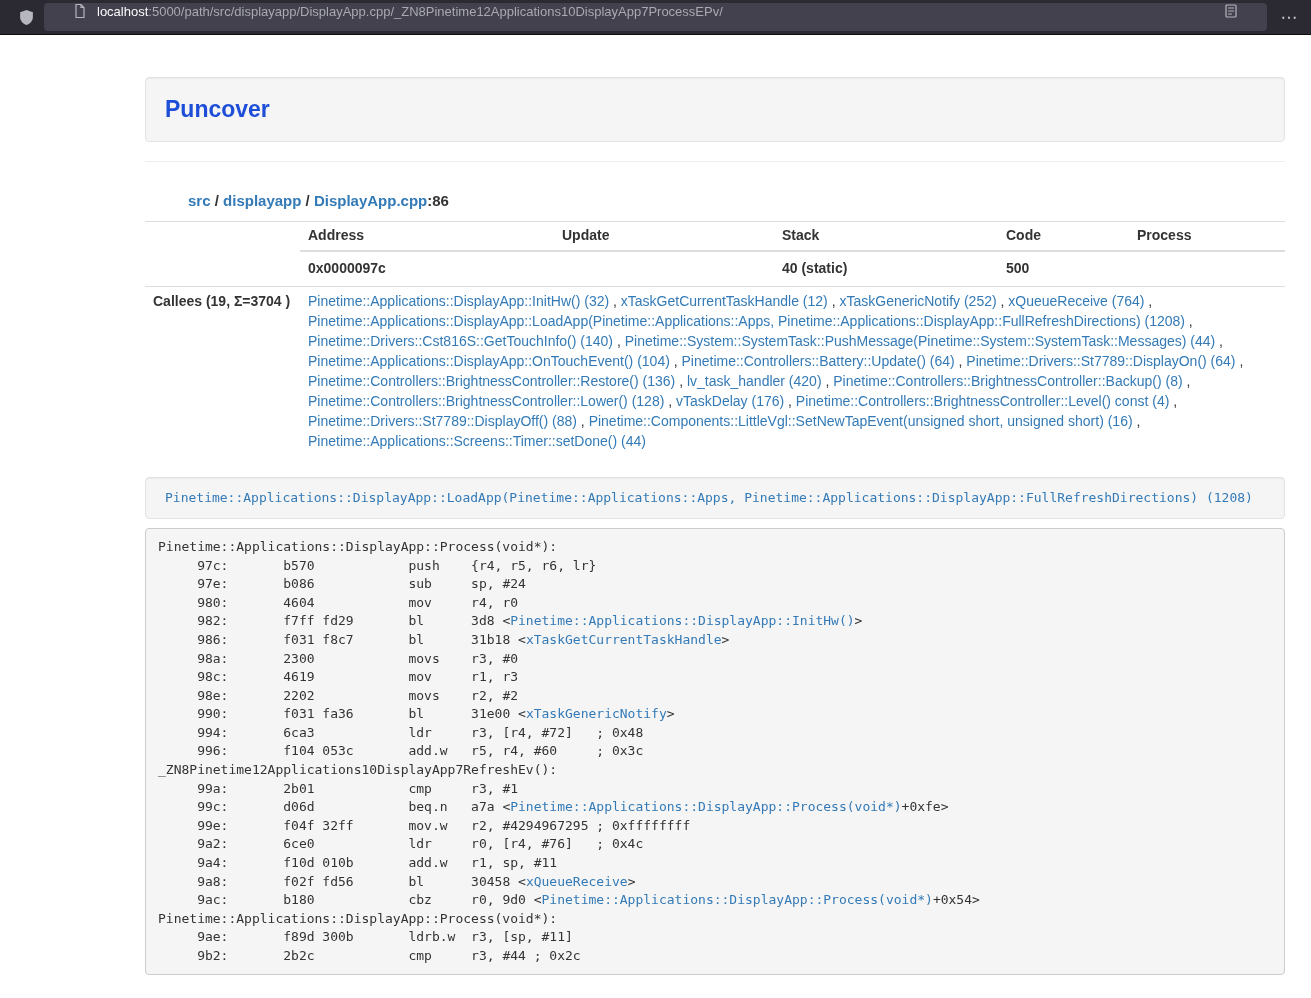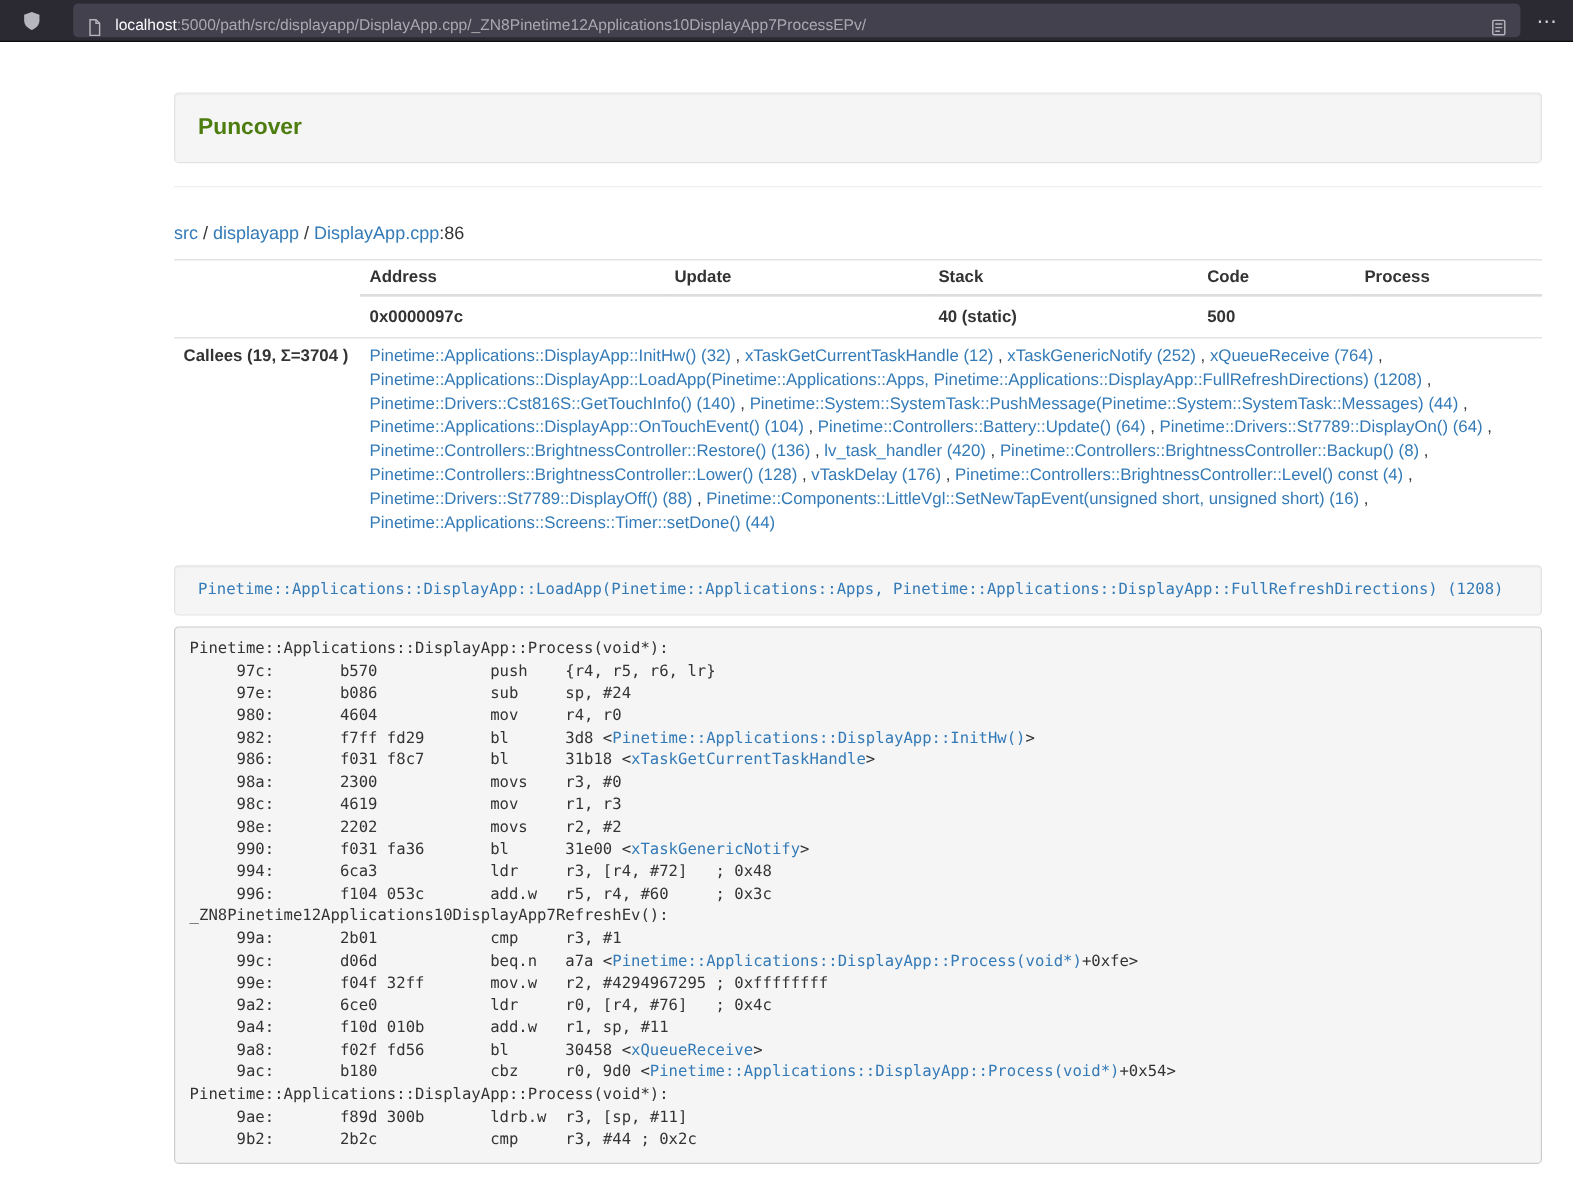--- a/index.html
+++ b/index.html
@@ -2,34 +2,34 @@
 <html style="--link: #337ab7; --text: #333333; --toolbar-bg: #2b2a33; --urlbar-bg: #42414d; --urlbar-text: #fbfbfe; --urlbar-dim-text: #a9a9b1; --panel-bg: #f5f5f5; --panel-border: #e3e3e3; --pre-border: #cccccc; --table-border: #dddddd; --function-icon-bg: #3c77b9;"><head>
 <meta charset="utf-8">
 <style>
   * { box-sizing: border-box; margin: 0; padding: 0; }
   html, body { width: 1311px; height: 998px; overflow: hidden; background: #fff; }
   body { font-family: "Liberation Sans", sans-serif; font-size: 14px; line-height: 1.42857; color: var(--text, #333); }
 
   
   .toolbar { height: 35px; background: var(--toolbar-bg, #2b2a33); display: flex; align-items: center; padding: 0 6px 0 10px; border-bottom: 1px solid #0c0c0d; }
   .tb-btn { background: transparent; border: 0; width: 32px; height: 28px; display: flex; align-items: center; justify-content: center; color: #d0d0d7; font-size: 17px; border-radius: 4px; cursor: pointer; }
-  .urlbar { flex: 1 1 auto; height: 28px; background: var(--urlbar-bg, #42414d); border-radius: 4px; display: flex; align-items: flex-end; padding: 0 10px; margin: 0 6px 0 19px; min-width: 0; }
+  .urlbar { flex: 1 1 auto; height: 28px; background: var(--urlbar-bg, #42414d); border-radius: 4px; display: flex; align-items: flex-start; padding: 0 28px; margin: 0 6px 0 2px; min-width: 0; }
   .tb-ico { display: flex; align-items: center; margin-right: 9px; }
   .tb-ico.right { margin-right: 0; }
   .url-spacer { flex: 1 1 auto; }
   .url-text { font-size: 13px; color: var(--urlbar-dim-text, #a9a9b1); white-space: nowrap; overflow: hidden; }
   .url-host { color: var(--urlbar-text, #fbfbfe); }
 
   
   .page { width: 1140px; margin-left: 145px; padding-top: 42px; }
   .well { background: var(--panel-bg, #f5f5f5); border: 1px solid var(--panel-border, #e3e3e3); border-radius: 4px; box-shadow: inset 0 1px 1px rgba(0,0,0,.05); }
   .title-well { padding: 15px 19px; margin-bottom: 19px; }
-  .title-link { font-size: 19px; font-weight: bold; color: #4d7c0f; text-decoration: none; }
+  .title-link { font-size: 23px; font-weight: bold; color: #1d4ed8; text-decoration: none; }
   .rule { border: 0; border-top: 1px solid #eee; margin: 0 0 28px; }
-  .breadcrumb { font-size: 15px; font-weight: normal; margin-bottom: 10px; color: #333; }
+  .breadcrumb { font-size: 15px; font-weight: bold; margin-bottom: 10px; color: #333; margin-left: 43px; }
   a.link { color: var(--link, #337ab7); text-decoration: none; }
 
   .info-table { width: 100%; border-collapse: collapse; margin-bottom: 20px; }
   .info-table > tbody > tr > th,
   .info-table > tbody > tr > td { border-top: 1px solid var(--table-border, #ddd); text-align: left; vertical-align: top; font-size: 14px; }
   .label-cell { width: 155px; padding: 5px 8px; font-weight: bold; white-space: nowrap; }
   .value-cell { padding: 5px 8px; }
   .info-table > tbody > tr > td.nested-cell { padding: 0; }
 
   .stats-table { width: 100%; border-collapse: collapse; }

